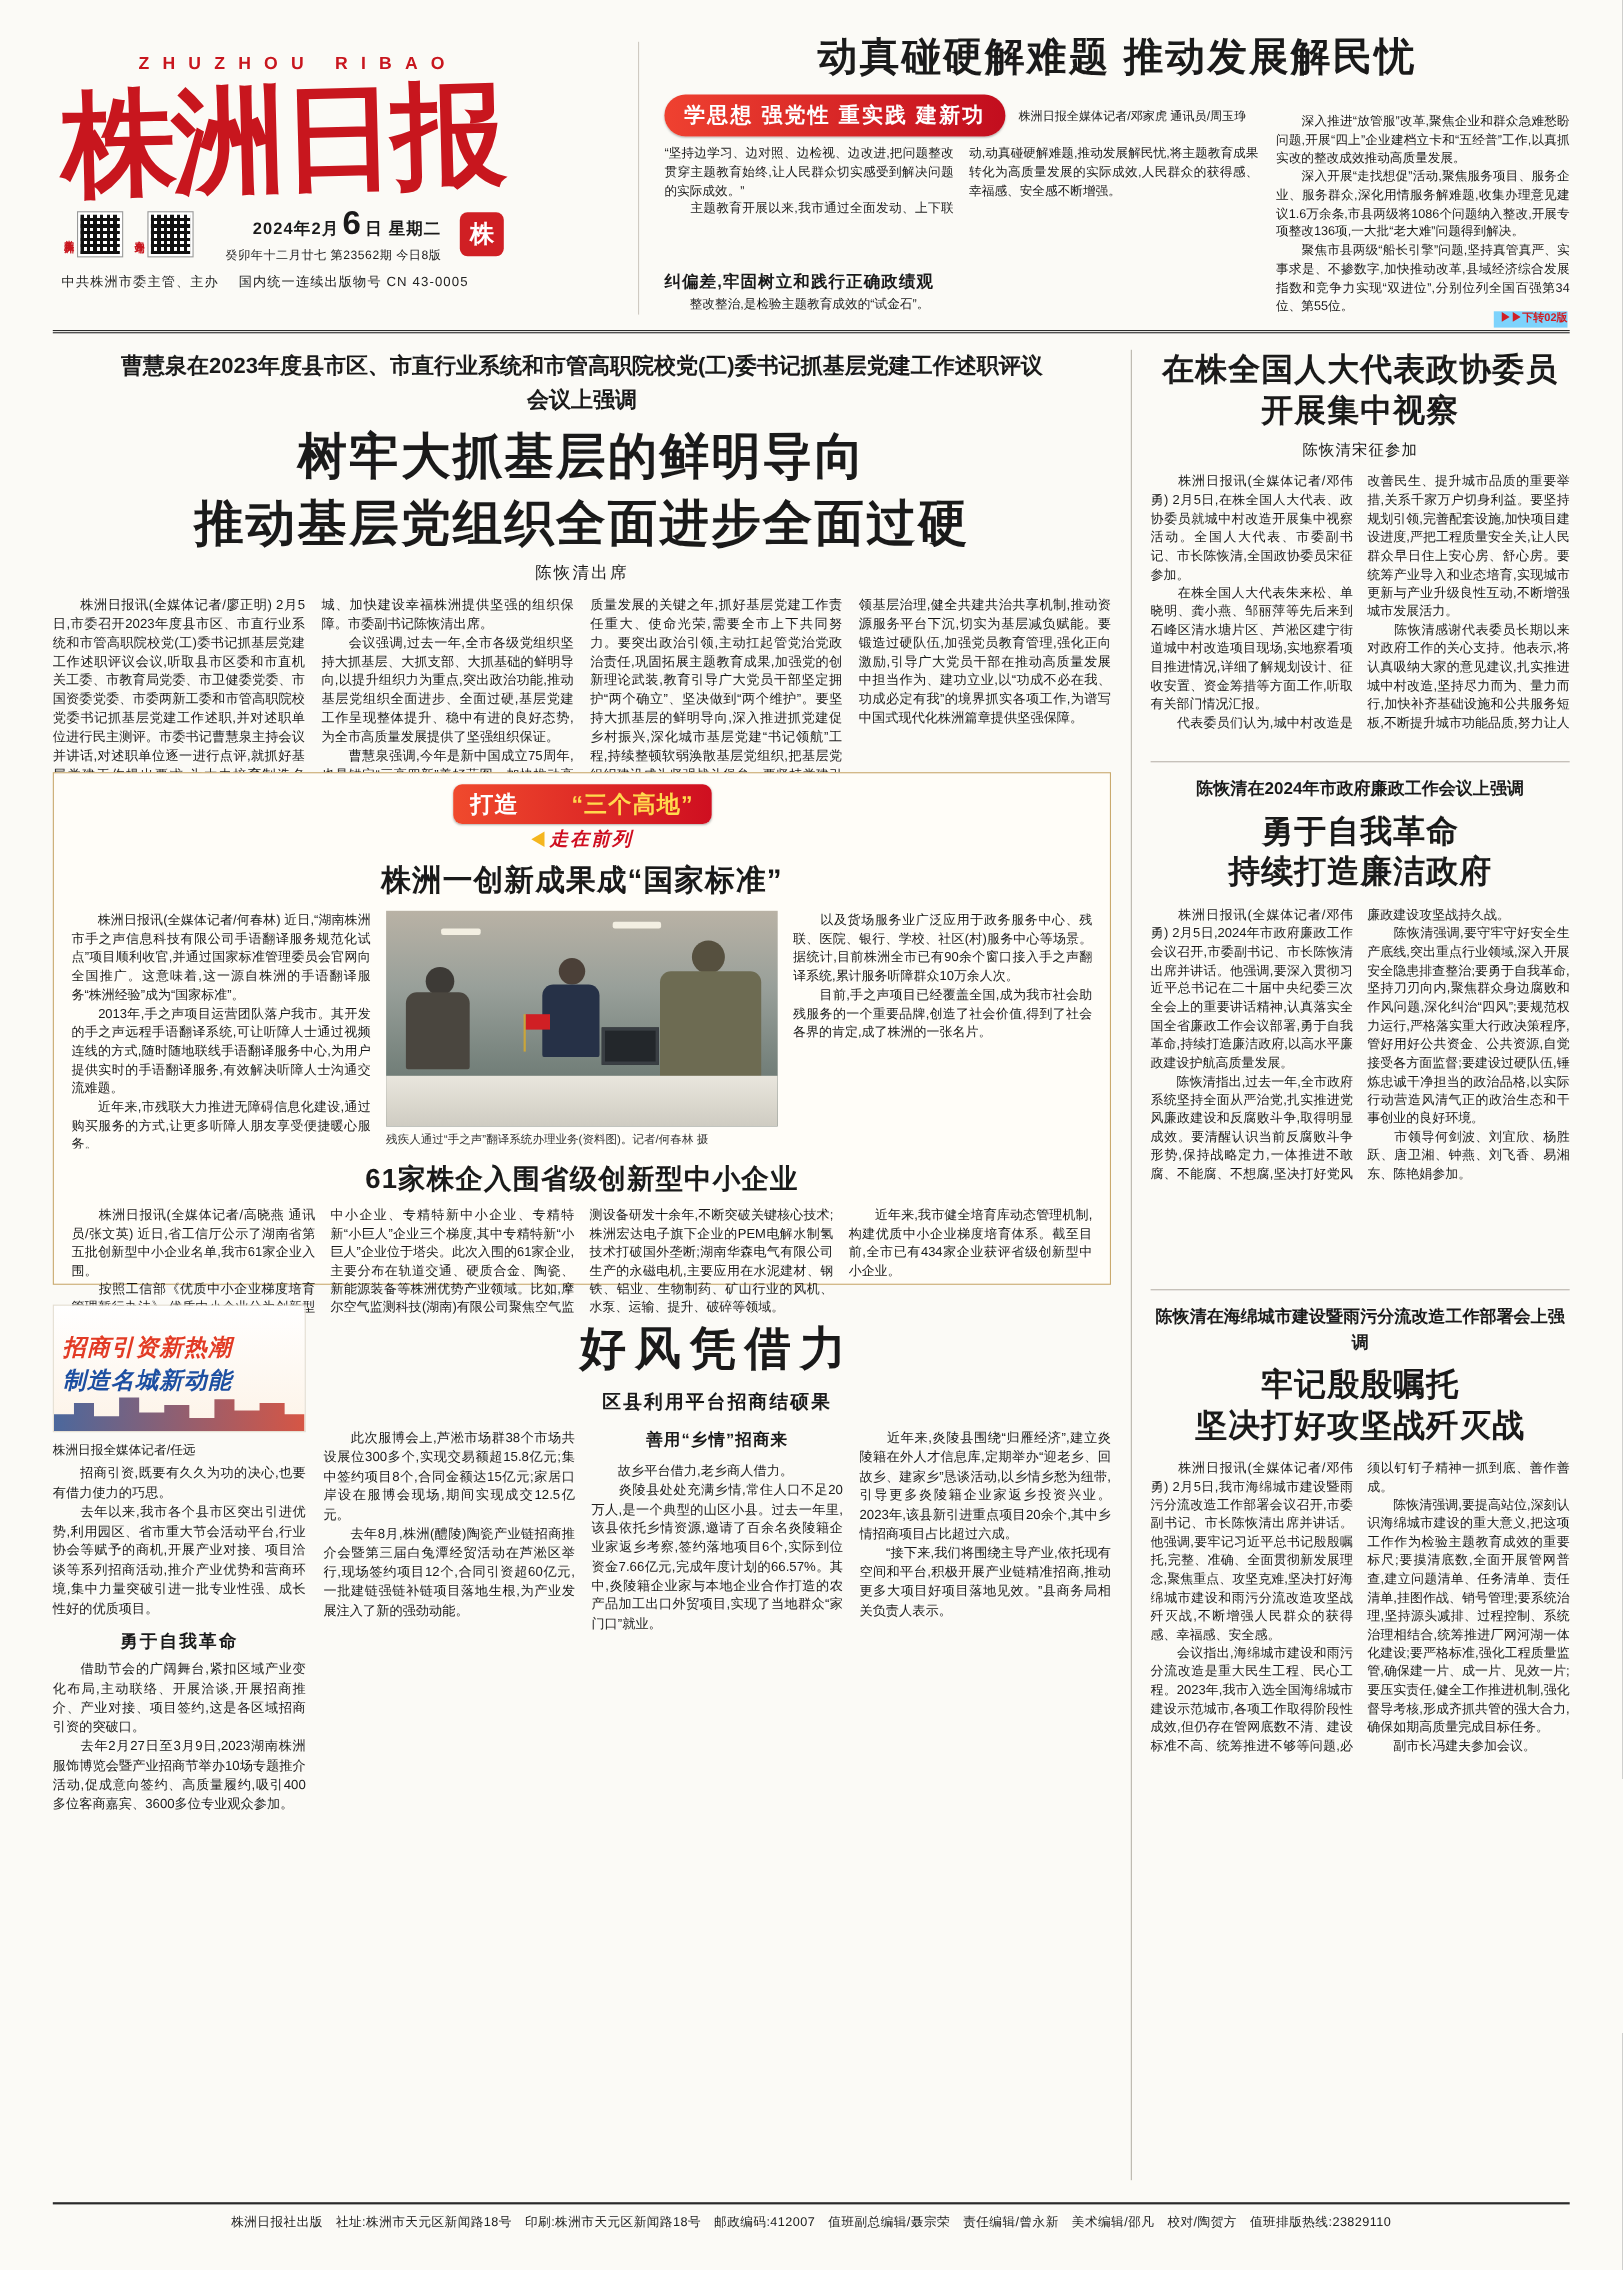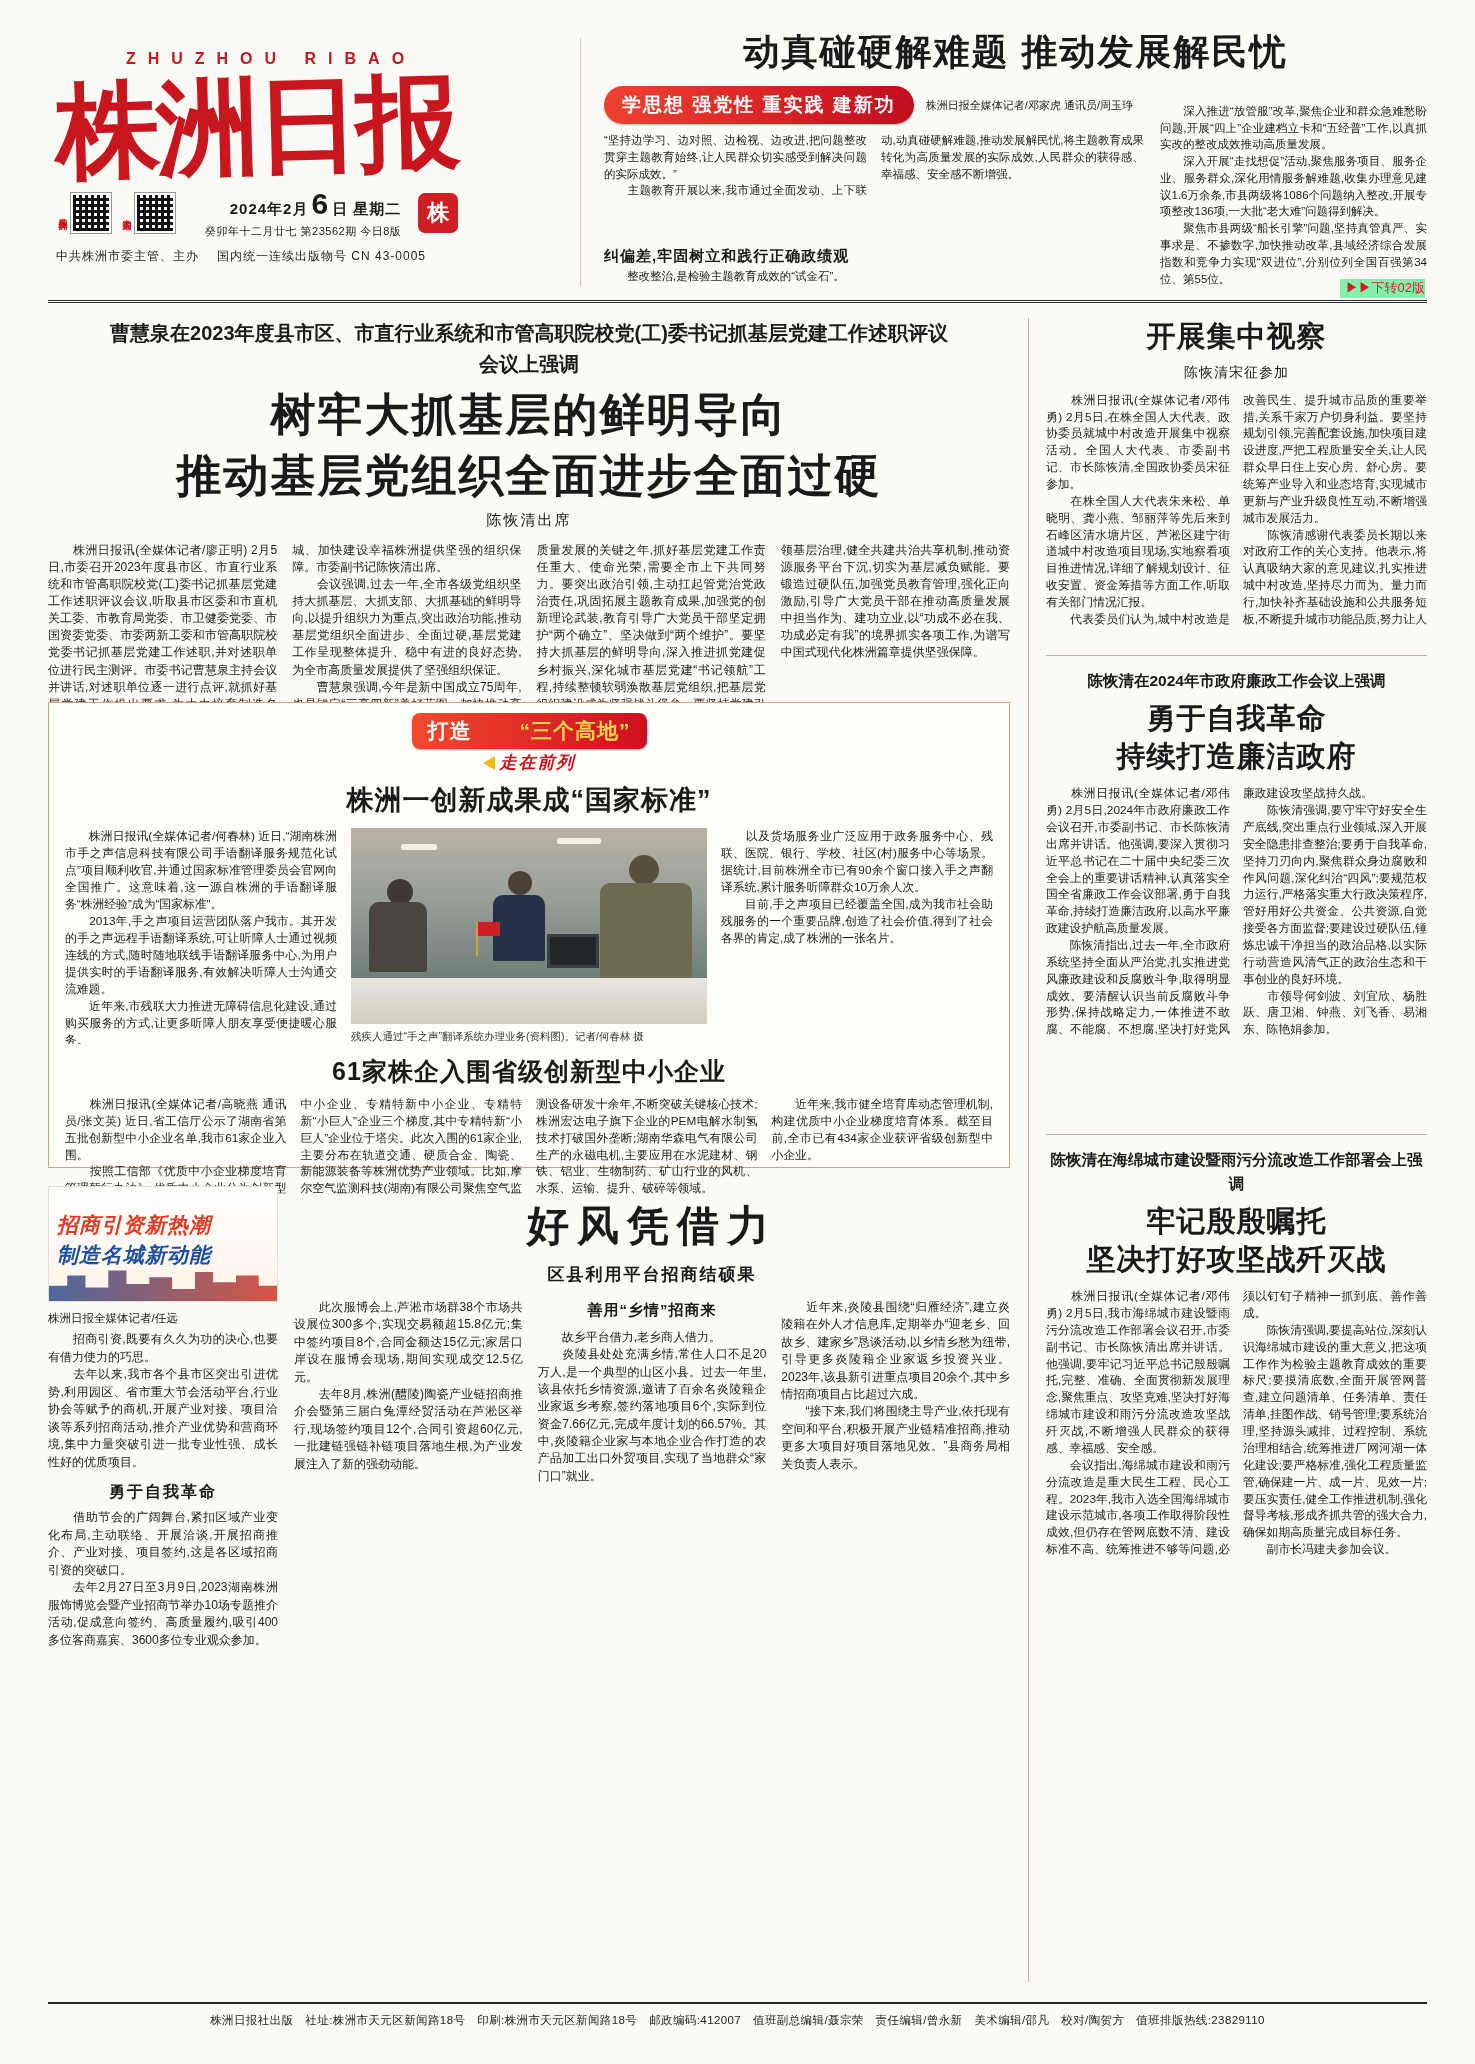--- a/index.html
+++ b/index.html
@@ -32,21 +32,21 @@
   .ta-body { margin-top:9px; display:flex; gap:16px; }
   .ta-left { width:540px; }
   .ta-bannerrow { display:flex; align-items:center; gap:12px; }
   .banner { background:linear-gradient(90deg,#ef4130,#c20d1e); color:#fff; font-weight:900; font-size:19px; letter-spacing:2px; padding:6px 18px; border-radius:20px; white-space:nowrap; box-shadow:0 1px 2px rgba(0,0,0,.3); }
   .ta-byline { font-size:11px; color:#222; }
   .pre { white-space:pre-line; }
   .ta-cols { margin-top:8px; column-count:2; column-gap:14px; font-size:11.5px; line-height:1.46; text-align:justify; height:108px; overflow:hidden; }
   .ta-crosshead { font-weight:900; font-size:15px; margin-top:7px; letter-spacing:1px; }
   .ta-after { font-size:11.5px; margin-top:3px; }
   .ta-right { flex:1; font-size:11.5px; line-height:1.46; text-align:justify; height:212px; overflow:hidden; position:relative; }
-  .jump { position:absolute; right:2px; bottom:0; background:#86efac; color:#d01f24; font-weight:400; font-size:13px; padding-left:6px; }
+  .jump { position:absolute; right:2px; bottom:0; background:#7dd3fc; color:#d01f24; font-weight:700; font-size:10px; padding-left:6px; }
 
   .rule-main { position:absolute; left:48px; top:300px; width:1379px; border-top:3px double #2a2a2a; }
 
   
   .mainart { position:absolute; left:48px; top:318px; width:962px; }
   .ma-kicker { width:88%; margin:0 auto; font-size:20px; font-weight:800; text-align:center; line-height:1.55; }
   .ma-h { font-size:45px; font-weight:900; text-align:center; letter-spacing:2px; margin-top:9px; line-height:1.15; }
   .ma-byline { text-align:center; font-size:15px; margin-top:9px; letter-spacing:2px; }
   .ma-body { margin-top:12px; column-count:4; column-gap:15px; font-size:12px; line-height:1.43; text-align:justify; height:236px; overflow:hidden; }
 
@@ -170,20 +170,21 @@
     <div class="ma-byline">陈恢清出席</div>
     <div class="ma-body pre">　　株洲日报讯(全媒体记者/廖正明) 2月5日,市委召开2023年度县市区、市直行业系统和市管高职院校党(工)委书记抓基层党建工作述职评议会议,听取县市区委和市直机关工委、市教育局党委、市卫健委党委、市国资委党委、市委两新工委和市管高职院校党委书记抓基层党建工作述职,并对述职单位进行民主测评。市委书记曹慧泉主持会议并讲话,对述职单位逐一进行点评,就抓好基层党建工作提出要求,为大力培育制造名城、加快建设幸福株洲提供坚强的组织保障。市委副书记陈恢清出席。
 　　会议强调,过去一年,全市各级党组织坚持大抓基层、大抓支部、大抓基础的鲜明导向,以提升组织力为重点,突出政治功能,推动基层党组织全面进步、全面过硬,基层党建工作呈现整体提升、稳中有进的良好态势,为全市高质量发展提供了坚强组织保证。
 　　曹慧泉强调,今年是新中国成立75周年,也是锚定“三高四新”美好蓝图、加快推动高质量发展的关键之年,抓好基层党建工作责任重大、使命光荣,需要全市上下共同努力。要突出政治引领,主动扛起管党治党政治责任,巩固拓展主题教育成果,加强党的创新理论武装,教育引导广大党员干部坚定拥护“两个确立”、坚决做到“两个维护”。要坚持大抓基层的鲜明导向,深入推进抓党建促乡村振兴,深化城市基层党建“书记领航”工程,持续整顿软弱涣散基层党组织,把基层党组织建设成为坚强战斗堡垒。要坚持党建引领基层治理,健全共建共治共享机制,推动资源服务平台下沉,切实为基层减负赋能。要锻造过硬队伍,加强党员教育管理,强化正向激励,引导广大党员干部在推动高质量发展中担当作为、建功立业,以“功成不必在我、功成必定有我”的境界抓实各项工作,为谱写中国式现代化株洲篇章提供坚强保障。</div>
   </div>
 
   <div class="vrule"></div>
 
   <div class="rail">
     <div>
+      <div class="r-head">在株全国人大代表政协委员</div>
       <div class="r-head">开展集中视察</div>
       <div class="r-byline">陈恢清宋征参加</div>
       <div class="r-body b-inspect pre">　　株洲日报讯(全媒体记者/邓伟勇) 2月5日,在株全国人大代表、政协委员就城中村改造开展集中视察活动。全国人大代表、市委副书记、市长陈恢清,全国政协委员宋征参加。
 　　在株全国人大代表朱来松、单晓明、龚小燕、邹丽萍等先后来到石峰区清水塘片区、芦淞区建宁街道城中村改造项目现场,实地察看项目推进情况,详细了解规划设计、征收安置、资金筹措等方面工作,听取有关部门情况汇报。
 　　代表委员们认为,城中村改造是改善民生、提升城市品质的重要举措,关系千家万户切身利益。要坚持规划引领,完善配套设施,加快项目建设进度,严把工程质量安全关,让人民群众早日住上安心房、舒心房。要统筹产业导入和业态培育,实现城市更新与产业升级良性互动,不断增强城市发展活力。
 　　陈恢清感谢代表委员长期以来对政府工作的关心支持。他表示,将认真吸纳大家的意见建议,扎实推进城中村改造,坚持尽力而为、量力而行,加快补齐基础设施和公共服务短板,不断提升城市功能品质,努力让人民群众生活更方便、更舒心、更美好,汇聚推动株洲高质量发展的强大合力。</div>
     </div>
     <div class="hr"></div>
     <div>
       <div class="r-kicker">陈恢清在2024年市政府廉政工作会议上强调</div>

